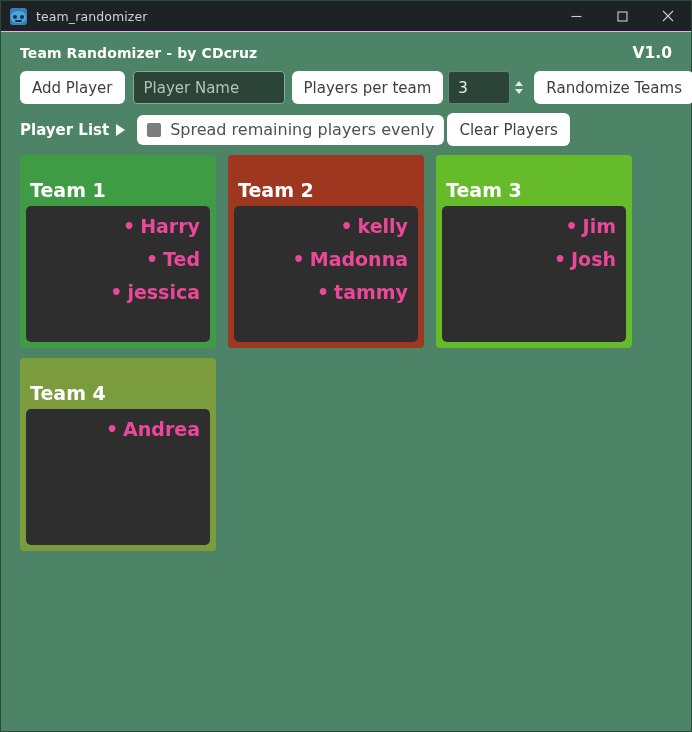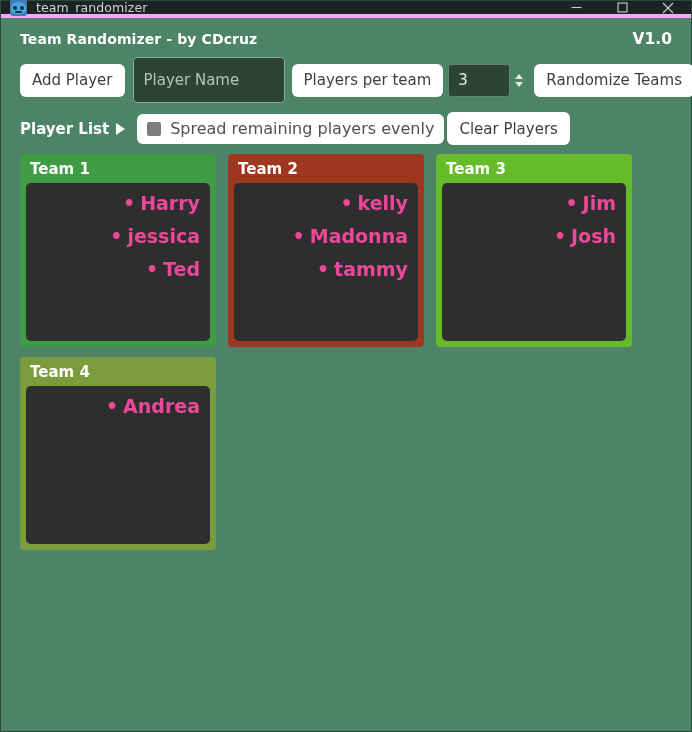--- a/index.html
+++ b/index.html
@@ -16,26 +16,26 @@
     height: 732px;
     position: relative;
     background: #4d8467;
     display: flex;
     flex-direction: column;
     border: 1px solid #2c4a3a;
   }
 
   
   #title-bar {
-    height: 17px;
+    height: 31px;
     background: #1d2324;
     display: flex;
     align-items: center;
     flex: 0 0 auto;
-    border-bottom: 4px solid #f0abfc;
+    border-bottom: 1px solid #f0abfc;
   }
   #title-bar-left {
     display: flex;
     align-items: center;
     padding-left: 9px;
     gap: 9px;
     flex: 1 1 auto;
     min-width: 0;
   }
   #app-icon {
@@ -126,21 +126,21 @@
     font-size: 15px;
     font-family: "DejaVu Sans", "Liberation Sans", sans-serif;
     padding: 0 12px;
     display: flex;
     align-items: center;
     white-space: nowrap;
     cursor: default;
   }
   #add-player-btn { margin-right: 8px; }
   #player-name-input {
-    height: 46px;
+    height: 33px;
     width: 152px;
     background: #2b4437;
     border: 1px solid #87a998;
     border-radius: 4px;
     color: #cfd8d2;
     font-size: 15px;
     font-family: "DejaVu Sans", "Liberation Sans", sans-serif;
     padding: 0 10px;
     margin-right: 7px;
     outline: none;
@@ -255,23 +255,23 @@
     width: 196px;
     height: 193px;
     border-radius: 4px;
     display: flex;
     flex-direction: column;
     padding: 0;
     overflow: hidden;
   }
   .team-card-header {
     color: #ffffff;
-    font-size: 15px;
-    font-weight: bold;
-    padding: 6px 0 5px 10px;
+    font-size: 19px;
+    font-weight: bold;
+    padding: 24px 0 5px 10px;
     flex: 0 0 auto;
     white-space: nowrap;
   }
   .team-card-list {
     flex: 1 1 auto;
     margin: 0 6px 6px 6px;
     background: #2e2e2e;
     border-radius: 5px;
     padding: 9px 10px;
     overflow: hidden;
@@ -355,22 +355,22 @@
     </div>
     <div class="pill" id="clear-players-btn">Clear Players</div>
   </div>
 
   <div id="teams-area">
     <div id="teams-grid">
         <div class="team-card" style="background: rgb(63, 156, 68);">
           <div class="team-card-header">Team 1</div>
           <div class="team-card-list">
             <div class="player-row"><span class="bullet">•</span><span>Harry</span></div>
+            <div class="player-row"><span class="bullet">•</span><span>Ted</span></div>
             <div class="player-row"><span class="bullet">•</span><span>jessica</span></div>
-            <div class="player-row"><span class="bullet">•</span><span>Ted</span></div>
           </div>
         </div>
         <div class="team-card" style="background: rgb(158, 54, 32);">
           <div class="team-card-header">Team 2</div>
           <div class="team-card-list">
             <div class="player-row"><span class="bullet">•</span><span>kelly</span></div>
             <div class="player-row"><span class="bullet">•</span><span>Madonna</span></div>
             <div class="player-row"><span class="bullet">•</span><span>tammy</span></div>
           </div>
         </div>

